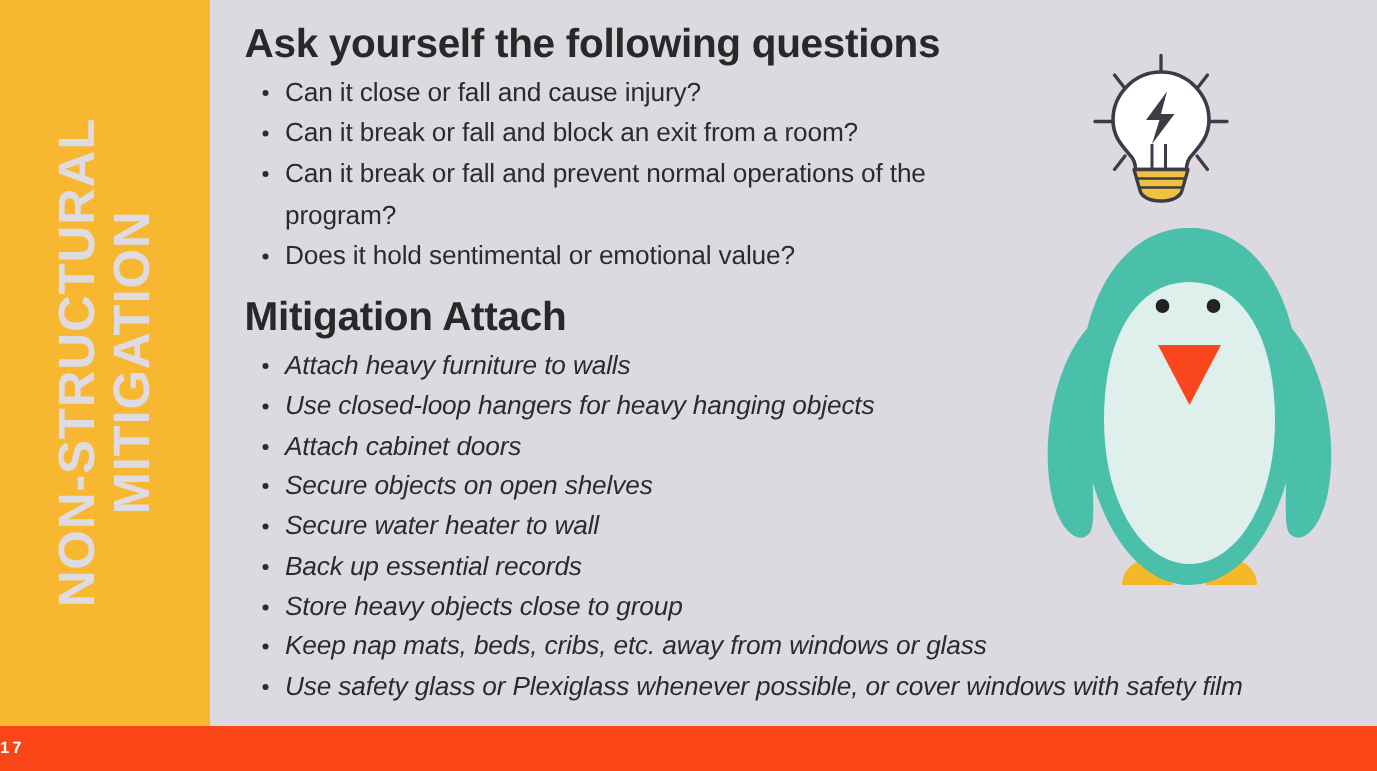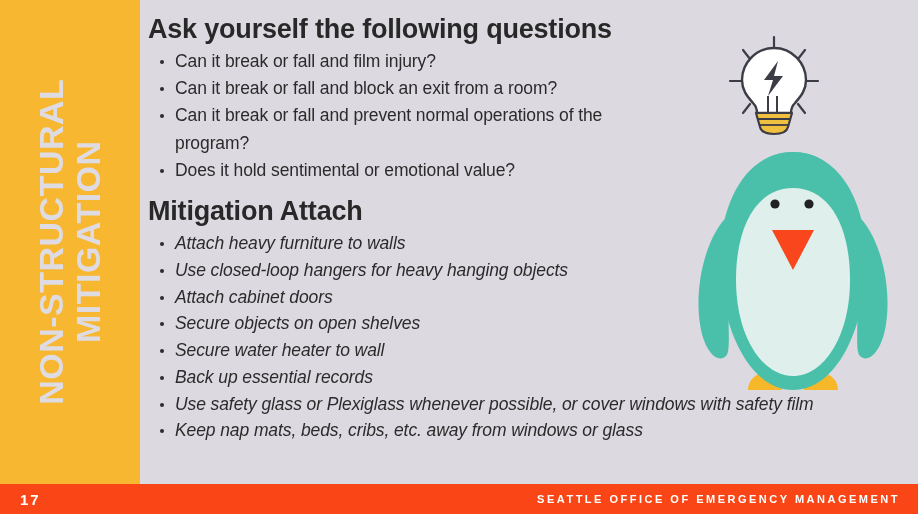--- a/index.html
+++ b/index.html
@@ -27,21 +27,21 @@
     font-weight:bold;
     font-size:34px;
     line-height:1.08;
     letter-spacing:0.5px;
     text-align:center;
   }
   .sidebar-title .l2{display:block;}
 
   
   .content{
-    position:absolute;left:148px;top:14px;width:740px;
+    position:absolute;left:163px;top:14px;width:740px;
   }
   h2.section-head{
     margin:0 0 4px 0;
     font-size:27px;
     font-weight:bold;
     color:#282828;
     letter-spacing:-0.2px;
     line-height:1.12;
   }
   h2.section-head.second{margin-top:12px;}
@@ -71,22 +71,22 @@
     pointer-events:none;
   }
 
   
   .footer{
     position:absolute;left:0;bottom:0;width:918px;height:30px;
     background:#fa4616;
     display:flex;align-items:center;
   }
   .page-number{
-    color:#ffffff;font-size:15px;font-weight:bold;
-    letter-spacing:2px;margin-left:20px;
+    color:#ffffff;font-size:11px;font-weight:bold;
+    letter-spacing:2px;
   }
   .org-name{
     color:#ffffff;font-size:11px;font-weight:bold;
     letter-spacing:2.5px;margin-left:auto;margin-right:18px;
   }
 </style>
 </head>
 <body>
 
 <div class="slide">
@@ -98,37 +98,38 @@
         <span class="l2">MITIGATION</span>
       </div>
     </div>
   </div>
 
   <div class="content">
 
     <h2 class="section-head">Ask yourself the following questions</h2>
 
     <ul class="bullets questions">
-      <li>Can it break or fall and film injury?</li>
+      <li>Can it close or fall and cause injury?</li>
       <li>Can it break or fall and block an exit from a room?</li>
       <li style="max-width:500px">Can it break or fall and prevent normal operations of the program?</li>
       <li>Does it hold sentimental or emotional value?</li>
     </ul>
 
     <h2 class="section-head second">Mitigation Attach</h2>
 
     <ul class="bullets actions">
       <li>Attach heavy furniture to walls</li>
       <li>Use closed-loop hangers for heavy hanging objects</li>
       <li>Attach cabinet doors</li>
       <li>Secure objects on open shelves</li>
       <li>Secure water heater to wall</li>
       <li>Back up essential records</li>
+      <li>Store heavy objects close to group</li>
+      <li>Keep nap mats, beds, cribs, etc. away from windows or glass</li>
       <li>Use safety glass or Plexiglass whenever possible, or cover windows with safety film</li>
-      <li>Keep nap mats, beds, cribs, etc. away from windows or glass</li>
     </ul>
   </div>
 
   <div class="illustration">
     <svg viewBox="0 0 230 380" width="230" height="380" xmlns="http://www.w3.org/2000/svg">
 
       <g stroke="#3c3c46" stroke-width="2.2" stroke-linecap="round">
         <line x1="88" y1="13" x2="88" y2="25"></line>
         <line x1="57" y1="26" x2="64" y2="35"></line>
         <line x1="119" y1="26" x2="112" y2="35"></line>
@@ -167,16 +168,15 @@
 
       <circle cx="89" cy="180" r="4.6" fill="#222222"></circle>
       <circle cx="123" cy="180" r="4.6" fill="#222222"></circle>
 
       <path d="M86 206 L128 206 L107 246 Z" fill="#f9461c"></path>
     </svg>
   </div>
 
   <div class="footer">
     <span class="page-number">17</span>
-    <span class="org-name">SEATTLE OFFICE OF EMERGENCY MANAGEMENT</span>
   </div>
 
 </div>
 
 </body></html>

